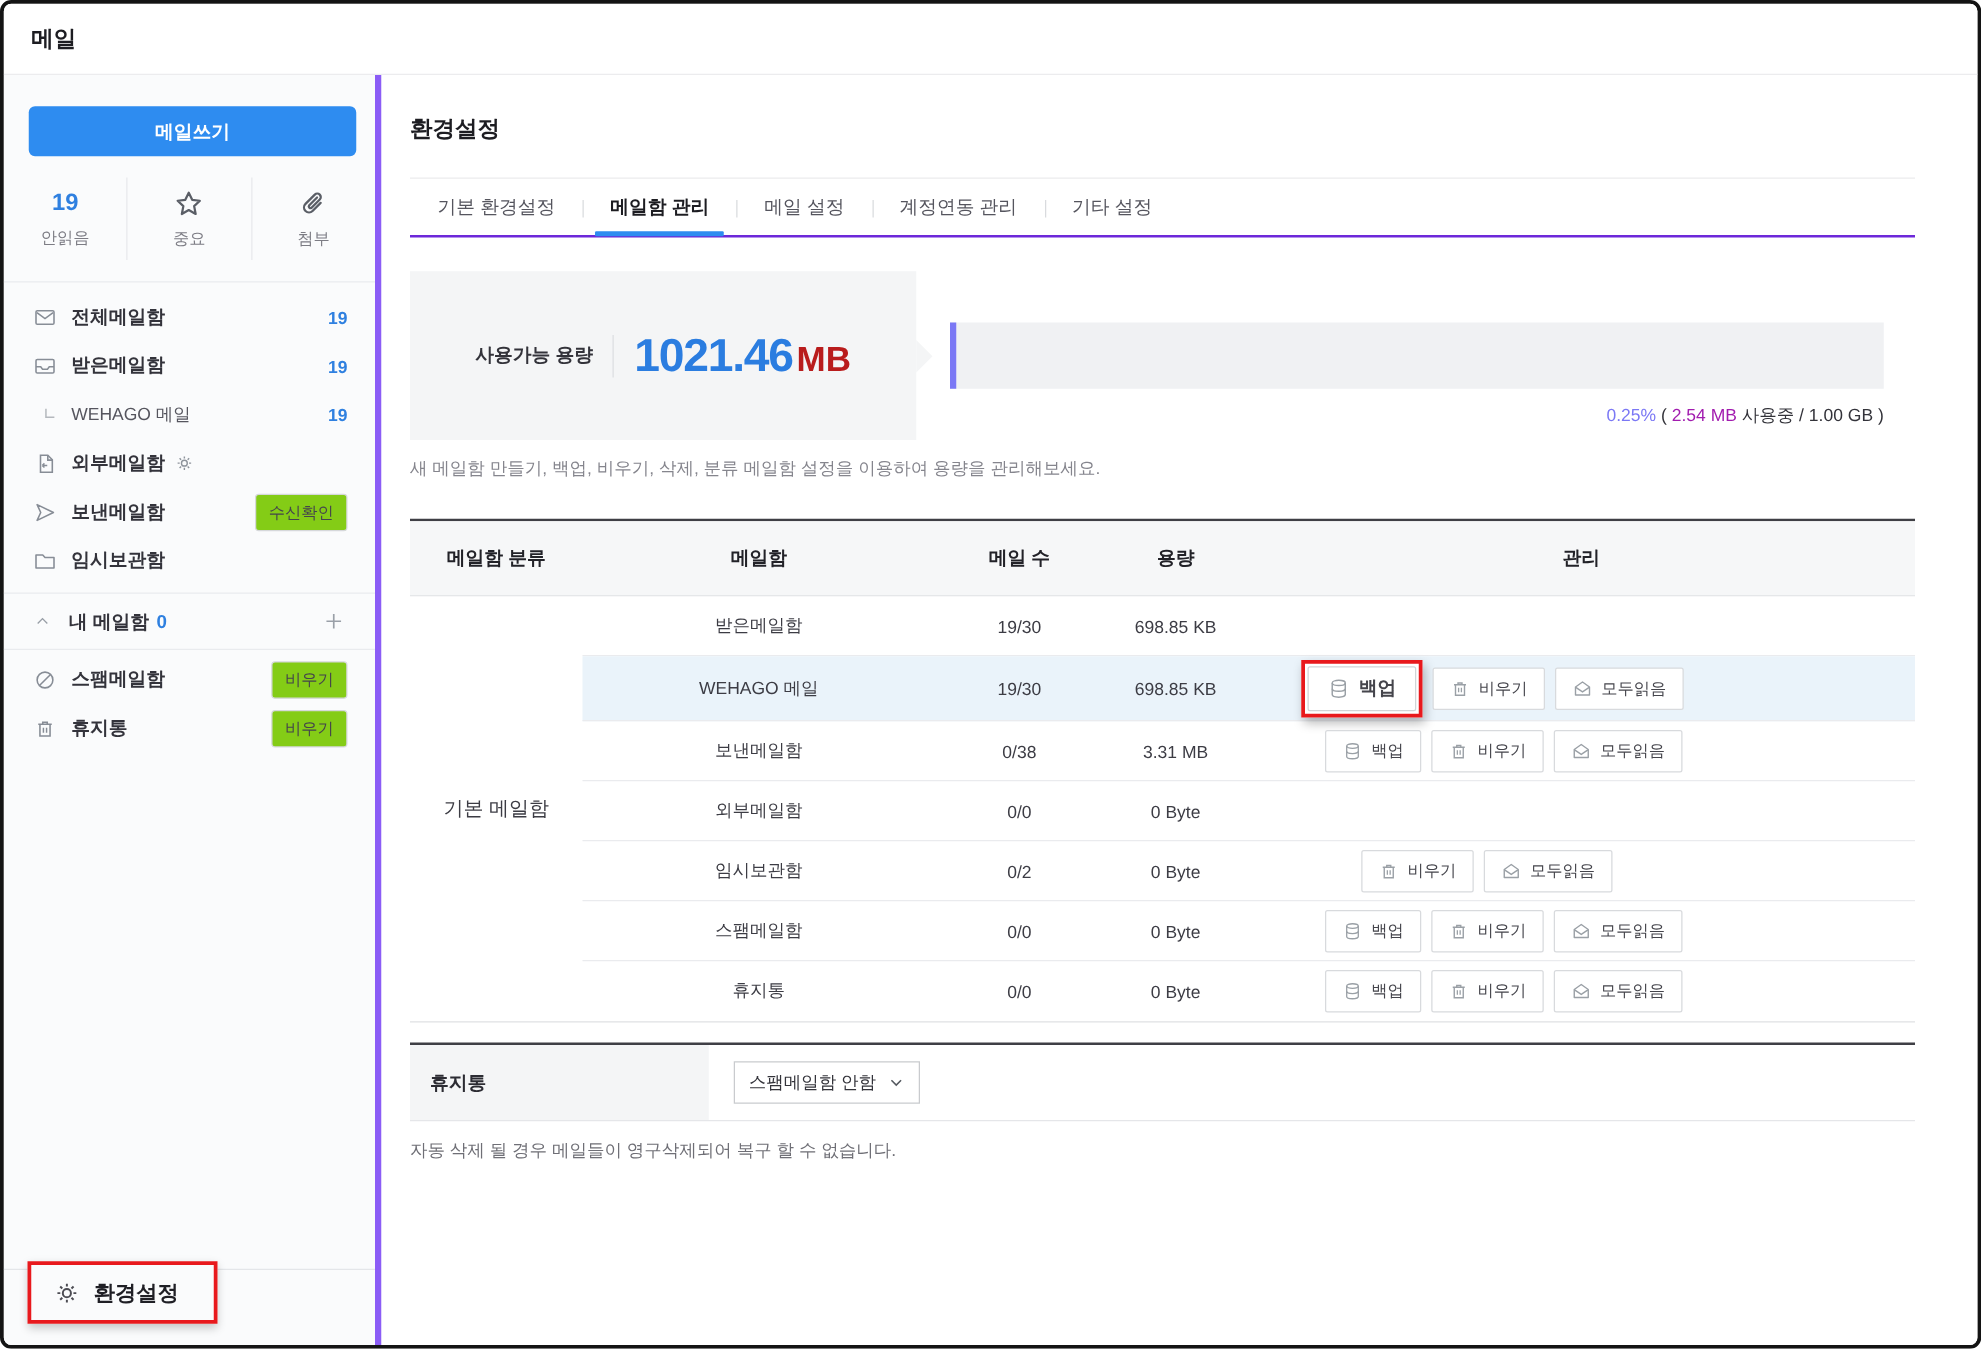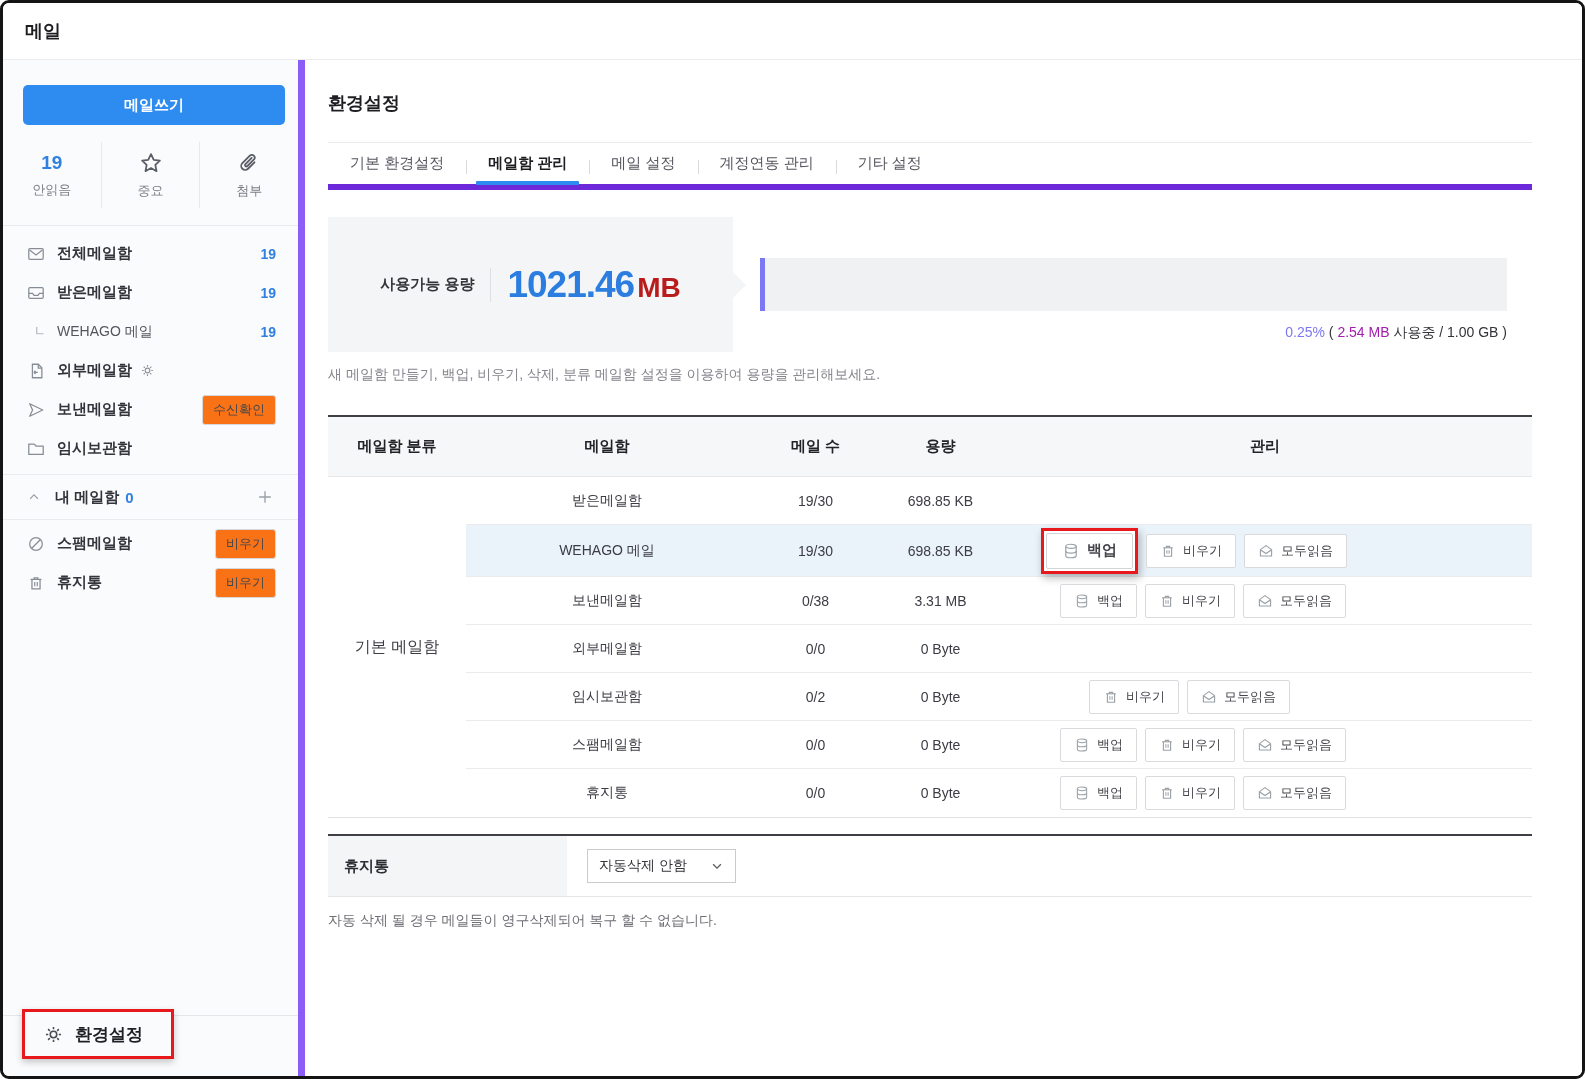--- a/index.html
+++ b/index.html
@@ -6,21 +6,21 @@
   html,body { background:#fff; }
   body { font-family:"Liberation Sans","DejaVu Sans",sans-serif; color:#26262b; }
   .frame { position:relative; width:1585px; height:1079px; border:3px solid #141414; border-radius:9px; overflow:hidden; background:#fff; }
 
   
   .top-header { height:57px; display:flex; align-items:center; padding-left:22px; border-bottom:1px solid #ececee; background:#fff; }
   .top-header .title { font-size:18px; font-weight:bold; color:#1d1d22; }
 
   
   .body-wrap { display:flex; height:1016px; }
-  .sidebar { position:relative; width:302px; background:#fafbfc; border-right:7px solid #8b5cf6; flex:none; }
+  .sidebar { position:relative; width:302px; background:#fafbfc; border-right:5px solid #8b5cf6; flex:none; }
   .main { flex:1; background:#fff; padding:0 50px 0 23px; overflow:hidden; }
 
   
   .compose-btn { display:block; margin:25px 20px 0 20px; width:262px; height:40px; background:#2e8cf0; color:#fff; font-size:15px; font-weight:bold; border:none; border-radius:5px; cursor:pointer; font-family:inherit; }
   .stats { display:flex; margin-top:17px; height:66px; }
   .stat { flex:1; display:flex; flex-direction:column; align-items:center; justify-content:center; gap:7px; position:relative; }
   .stat + .stat { border-left:1px solid #e7e9ec; }
   .stat .val { font-size:19px; font-weight:bold; color:#2f80e0; line-height:22px; }
   .stat .ic-big { width:24px; height:24px; color:#5a5e66; }
   .stat .lbl { font-size:13px; color:#7c7c84; }
@@ -28,36 +28,36 @@
 
   .folder-list { margin-top:8px; }
   .f-item { height:39px; display:flex; align-items:center; padding:0 22px 0 24px; cursor:pointer; }
   .f-item .ic { width:18px; height:18px; color:#878d96; flex:none; margin-right:12px; }
   .f-item .f-label { font-size:15px; font-weight:600; color:#33333b; }
   .f-item.sub { padding-left:30px; }
   .f-item.sub .ic { width:15px; height:15px; color:#b4b8bd; margin-right:9px; }
   .f-item.sub .f-label { font-size:14px; font-weight:400; color:#55555e; }
   .f-count { margin-left:auto; font-size:14px; font-weight:bold; color:#2f80e0; }
   .gear-inline { width:15px; height:15px; color:#8d939b; margin-left:8px; }
-  .mini-btn { margin-left:auto; background:#f97316; border:1px solid #d6d8db; border-radius:3px; font-size:13px; color:#45454c; padding:5px 10px; cursor:pointer; font-family:Liberation Mono, monospace; }
+  .mini-btn { margin-left:auto; background:#84cc16; border:1px solid #d6d8db; border-radius:3px; font-size:13px; color:#45454c; padding:5px 10px; cursor:pointer; font-family:Liberation Mono, monospace; }
 
   .my-row { height:46px; display:flex; align-items:center; padding:0 24px; border-top:1px solid #e9ebee; border-bottom:1px solid #e9ebee; margin-top:6px; cursor:pointer; }
   .my-row .ic { width:14px; height:14px; color:#9aa0a8; margin-right:14px; }
   .my-row .f-label { font-size:15px; font-weight:600; color:#33333b; }
   .my-row .cnt { color:#2f80e0; font-weight:bold; margin-left:6px; font-size:15px; }
   .my-row .plus { margin-left:auto; width:18px; height:18px; color:#9aa0a8; cursor:pointer; }
 
   .sidebar-bottom-line { position:absolute; left:0; right:0; bottom:60px; border-top:1px solid #e4e6e9; }
   .settings-box { position:absolute; left:19px; bottom:17px; width:152px; height:50px; border:3px solid #e8191d; background:#fafbfc; display:flex; align-items:center; padding-left:18px; gap:11px; cursor:pointer; box-shadow:0 3px 7px rgba(0,0,0,.22); }
   .settings-box .ic { width:21px; height:21px; color:#4c4c53; }
   .settings-box .s-label { font-size:17px; font-weight:bold; color:#1f1f25; }
 
   
   .page-title { margin-top:31px; font-size:18px; font-weight:bold; color:#1d1d22; }
-  .tabs { margin-top:27px; border-top:1px solid #ebebed; border-bottom:6px solid #6d28d9; height:48px; display:flex; align-items:flex-end; }
+  .tabs { margin-top:27px; border-top:1px solid #ebebed; border-bottom:2px solid #6d28d9; height:48px; display:flex; align-items:flex-end; }
   .tab { position:relative; height:100%; display:flex; align-items:center; padding:0 22px; font-size:15px; color:#55555e; cursor:pointer; }
   .tab + .tab::before { content:""; position:absolute; left:0; top:17px; height:14px; border-left:1px solid #d9dbde; }
   .tab.active { font-weight:bold; color:#1d1d22; }
   .tab.active::after { content:""; position:absolute; left:10px; right:10px; bottom:-1px; height:4px; background:#2e8cf0; border-radius:1px; }
 
   
   .storage { margin-top:27px; height:135px; display:flex; }
   .storage-left { position:relative; width:405px; background:#f4f5f6; display:flex; align-items:center; justify-content:center; gap:16px; flex:none; }
   .storage-left::after { content:""; position:absolute; right:-13px; top:50%; margin-top:-13px; border-top:13px solid transparent; border-bottom:13px solid transparent; border-left:13px solid #f4f5f6; }
   .st-label { font-size:15px; font-weight:bold; color:#33333a; }
@@ -471,21 +471,21 @@
             </div>
 
           </div>
         </div>
       </div>
 
       <div class="ad-box">
         <div class="ad-label-cell">휴지통</div>
         <div class="ad-value-cell">
           <div class="select-box">
-            <span>자동삭제 안함</span>
+            <span>스팸메일함 안함</span>
             <svg class="ic" viewBox="0 0 20 20">
                 <use href="#i-chev-down"></use>
               </svg>
           </div>
         </div>
       </div>
       <div class="ad-note">자동 삭제 될 경우 메일들이 영구삭제되어 복구 할 수 없습니다.</div>
 
     </div>
   </div>

